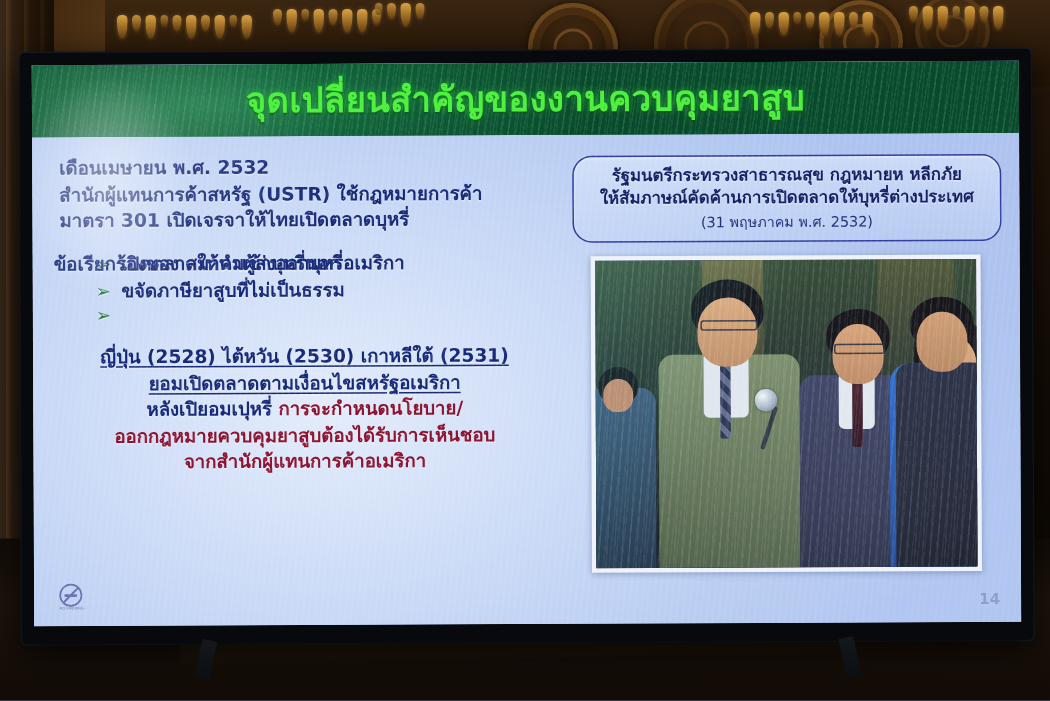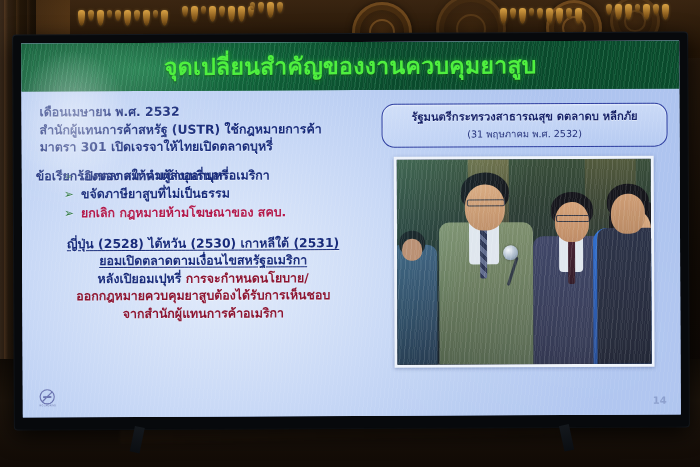--- a/index.html
+++ b/index.html
@@ -357,21 +357,20 @@
                 <div class="bullet">
                   <span class="arrow">➢</span>
                   <span>เปิดตลาดให้นำเข้าบุหรี่นอก</span>
                 </div>
                 <div class="bullet">
                   <span class="arrow">➢</span>
                   <span>ขจัดภาษียาสูบที่ไม่เป็นธรรม</span>
                 </div>
                 <div class="bullet">
                   <span class="arrow">➢</span>
-                  <span class="red">ยกเลิก กฎหมายห้ามโฆษณาของ สคบ.</span>
                 </div>
               </div>
             </div>
 
             <div class="txt blk3">
               <div class="l u">ญี่ปุ่น (2528) ไต้หวัน (2530) เกาหลีใต้ (2531)</div>
               <div class="l u">ยอมเปิดตลาดตามเงื่อนไขสหรัฐอเมริกา</div>
               <div class="l">
                 <span>หลังเปิยอมเปุหรี่ </span><span class="dred">การจะกำหนดนโยบาย/</span>
               </div>
@@ -385,21 +384,22 @@
                 <rect x="6" y="11" width="12" height="2.6" rx="1" fill="#4a4f96"></rect>
                 <line x1="5" y1="19" x2="19" y2="5" stroke="#4a4f96" stroke-width="1.8"></line>
               </svg>
               <span class="cap">NO SMOKING</span>
             </div>
           </div>
 
           <div class="col-right">
 
             <div class="cap-box">
-              <div class="l">รัฐมนตรีกระทรวงสาธารณสุข ดตลาดบ  หลีกภัย</div>
+              <div class="l">รัฐมนตรีกระทรวงสาธารณสุข กฎหมายห  หลีกภัย</div>
+              <div class="l">ให้สัมภาษณ์คัดค้านการเปิดตลาดให้บุหรี่ต่างประเทศ</div>
               <div class="date">(31 พฤษภาคม พ.ศ. 2532)</div>
             </div>
 
             <div class="photo-wrap">
               <div class="photo">
                 <div class="ph-bg"></div>
 
                 <div class="person" style="left:-6px;bottom:0;width:46px;height:150px;">
                   <span class="body" style="left:0;width:46px;height:120px;background:linear-gradient(180deg,#3c5a7a,#24394f);"></span>
                   <span class="hair" style="left:8px;top:16px;width:26px;height:24px;"></span>

